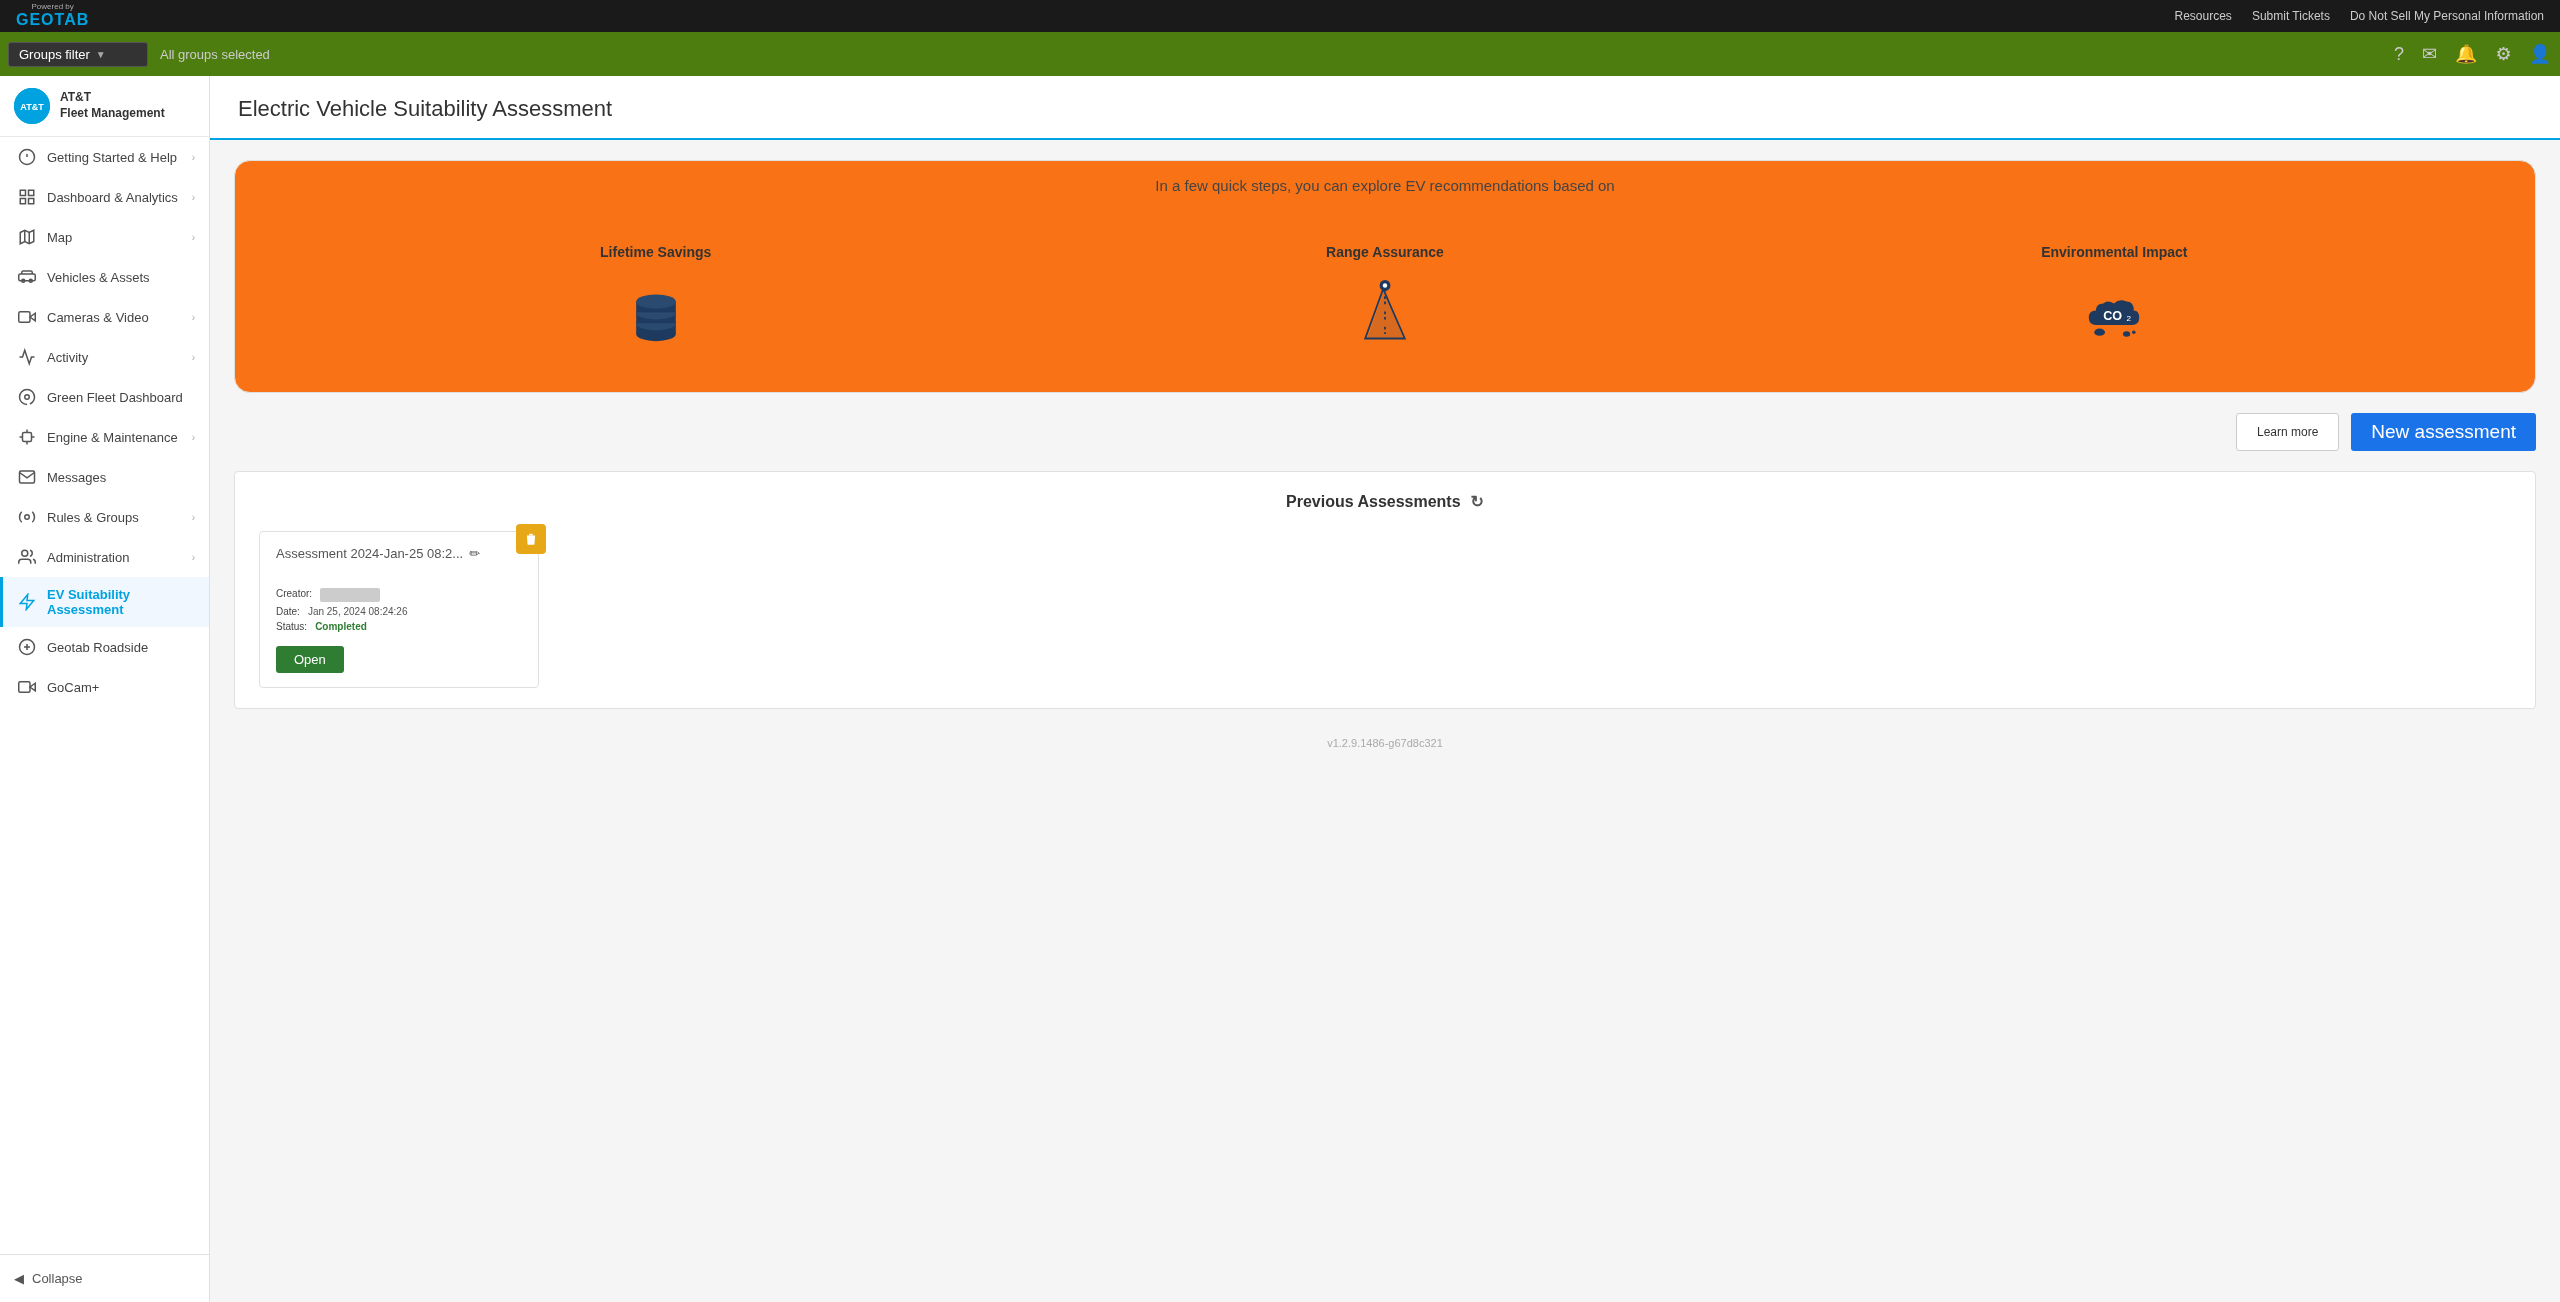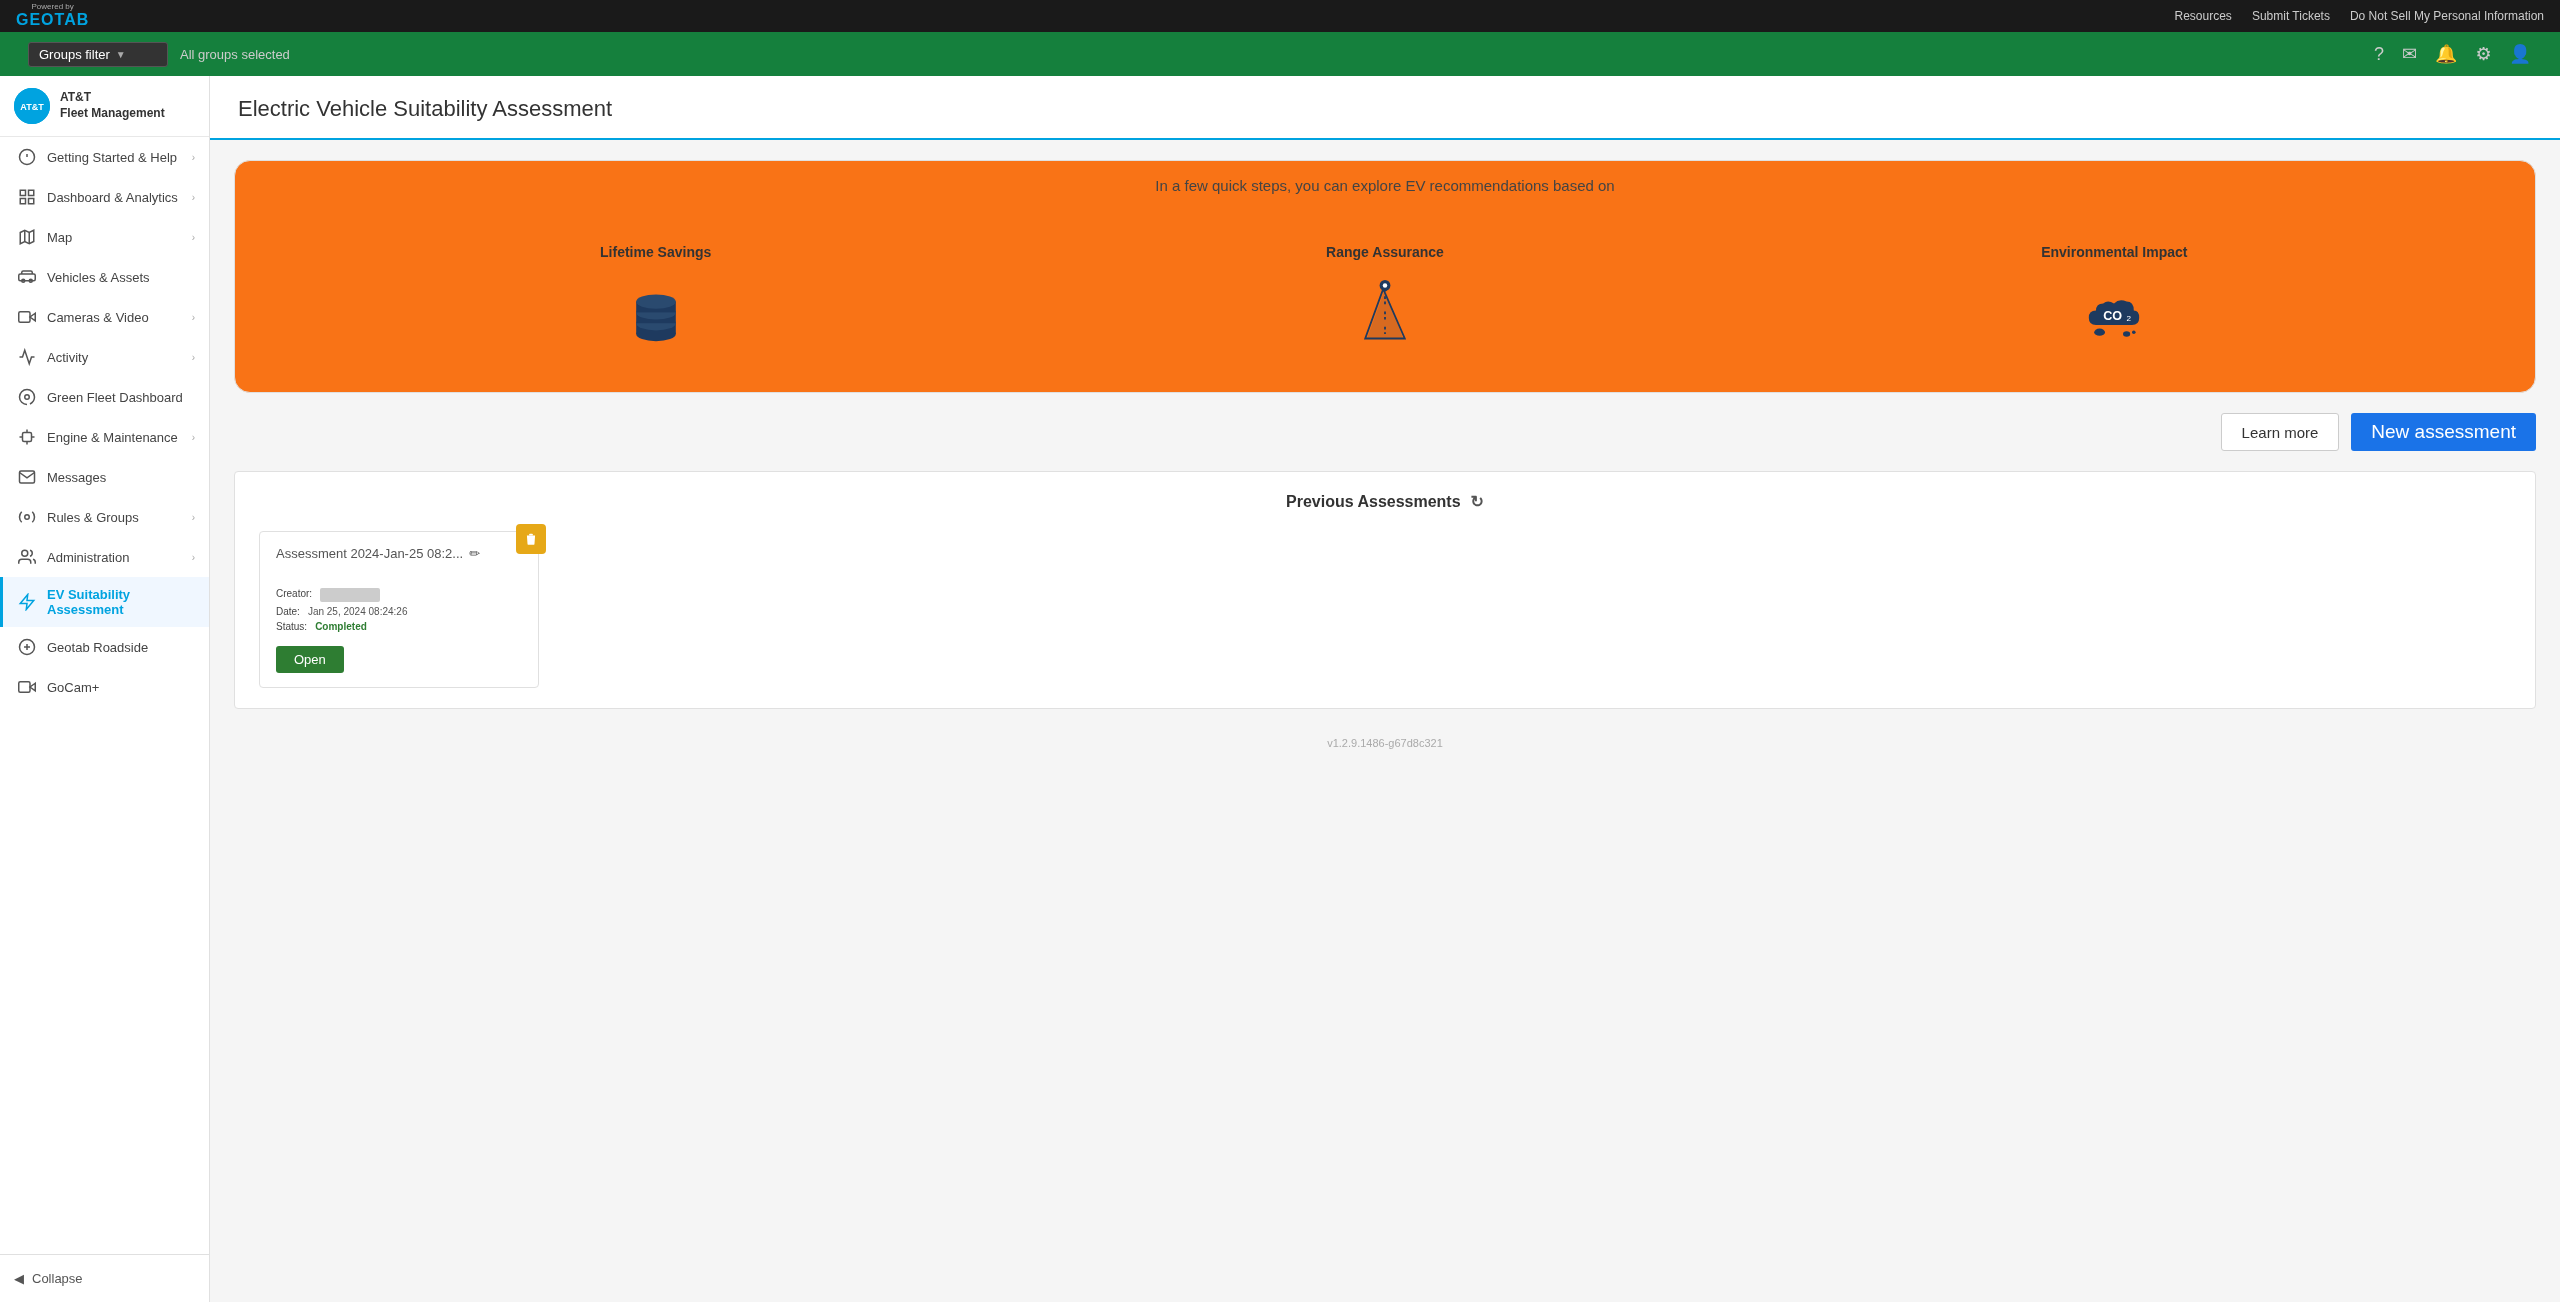--- a/index.html
+++ b/index.html
@@ -19,24 +19,24 @@
     }
     .top-bar-left { display: flex; align-items: center; gap: 16px; text-align: center; }
     .top-bar-right { display: flex; align-items: center; gap: 20px; }
     .top-bar a { color: #ccc; text-decoration: none; }
     .geotab-logo { display: flex; align-items: center; gap: 4px; }
     .geotab-logo .powered { font-size: 8px; color: #aaa; line-height: 1; }
     .geotab-logo .brand { color: #00a3e0; font-size: 16px; font-weight: bold; letter-spacing: 1px; }
 
     
     .sub-header {
-      background: #15803d;
+      background: #4d7c0f;
       display: flex;
       align-items: center;
-      padding: 0 28px;
+      padding: 0 8px;
       height: 44px;
       flex-shrink: 0;
       gap: 12px;
     }
     .groups-filter-btn {
       background: #333;
       border: 1px solid #555;
       color: #fff;
       display: flex;
       align-items: center;
@@ -177,21 +177,21 @@
       display: flex;
       justify-content: flex-end;
       gap: 12px;
       margin: 0 24px 20px;
     }
     .btn-learn-more {
       border: 1px solid #ccc;
       background: #fff;
       color: #333;
       padding: 8px 20px;
-      font-size: 15px;
+      font-size: 12px;
       cursor: pointer;
       border-radius: 3px;
     }
     .btn-new-assessment {
       background: #1a73e8;
       color: #fff;
       border: none;
       padding: 8px 20px;
       font-size: 19px;
       cursor: pointer;

